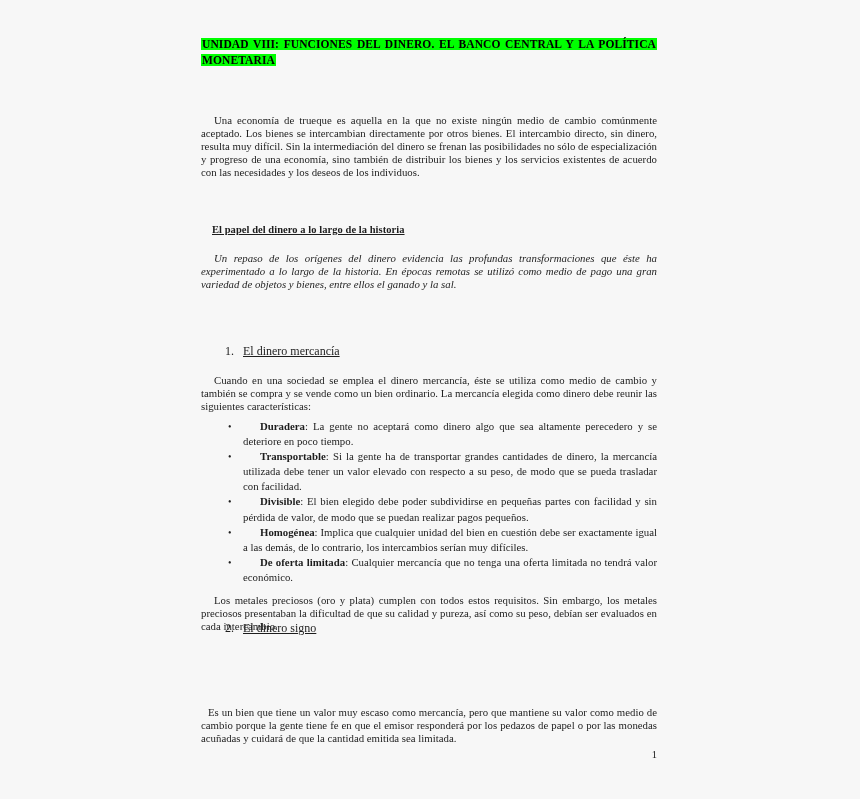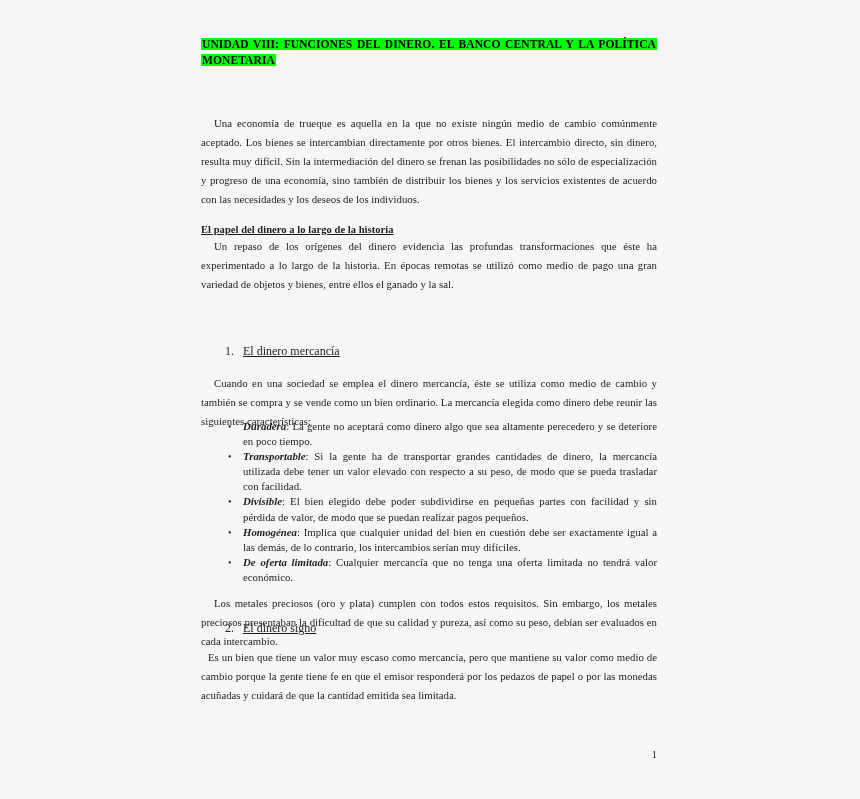--- a/index.html
+++ b/index.html
@@ -56,52 +56,52 @@
     font-size: 12px;
     font-weight: bold;
     text-decoration: underline;
     line-height: 15px;
     letter-spacing: 0.15px;
   }
   #h-dinero { top: 86px; }
 
   .sub-heading {
     position: absolute;
-    left: 0;
+    left: 11px;
     margin: 0;
     font-size: 10.5px;
     font-weight: bold;
     text-decoration: underline;
     line-height: 15px;
     letter-spacing: 0.05px;
   }
   #h-papel { top: 222px; }
 
   
   .para {
     position: absolute;
     left: 0;
     width: 456px;
     margin: 0;
     font-size: 10.8px;
-    line-height: 19px;
+    line-height: 13px;
     text-align: justify;
     text-align-last: left;
     text-indent: 13px;
     -webkit-hyphens: none;
     hyphens: none;
   }
 
   #p-trueque   { top: 114px; }
-  #p-repaso    { top: 237px; }
+  #p-repaso    { top: 252px; font-style: italic; }
   #p-primitivas{ top: 282px; }
   #p-mismovalor{ top: 359px; text-indent: 7px; }
   #p-cuando    { top: 374px; }
   #p-metales   { top: 594px; }
-  #p-signo     { top: 648px; text-indent: 7px; }
+  #p-signo     { top: 706px; text-indent: 7px; }
 
   
   .num-item {
     position: absolute;
     left: 24px;
     margin: 0;
     font-size: 12px;
     line-height: 15px;
     white-space: nowrap;
   }
@@ -136,21 +136,21 @@
   }
   .bullets li .dot {
     position: absolute;
     left: 27px;
     top: 0;
     font-size: 10px;
     line-height: 15.1px;
   }
   .bullets li .term {
     font-weight: bold;
-    font-style: italic;
+    margin-left: 17px;
   }
 
   
   .page-number {
     position: absolute;
     top: 748px;
     left: 0;
     width: 456px;
     text-align: right;
     font-size: 10.5px;

